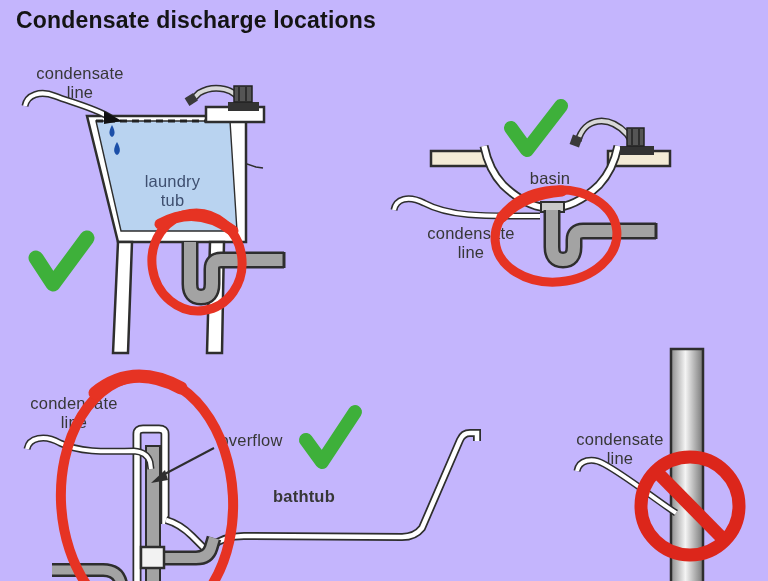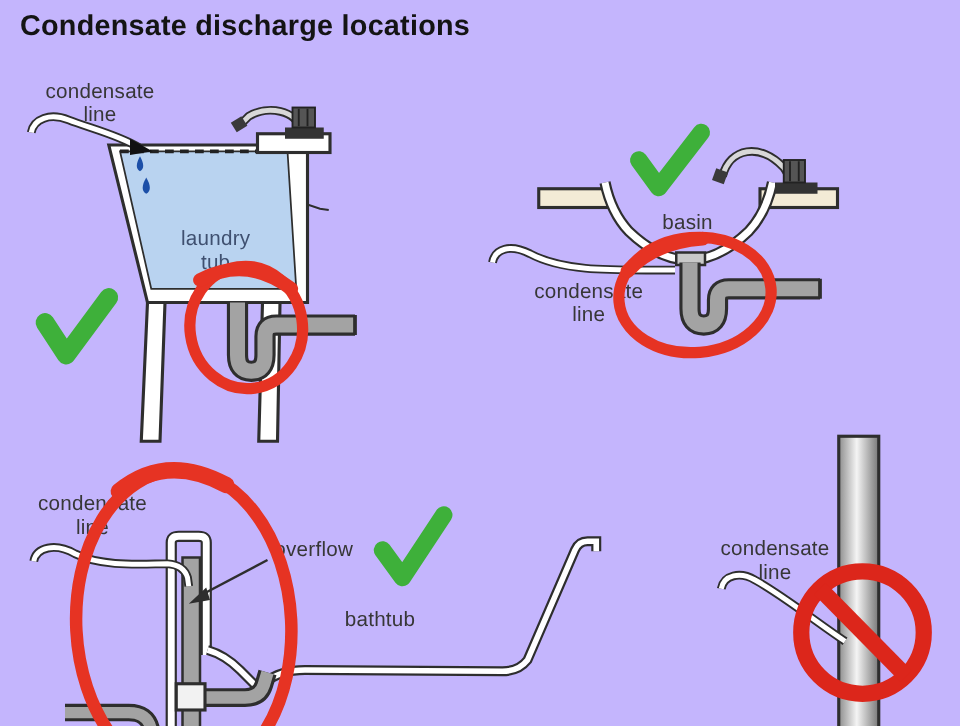--- a/index.html
+++ b/index.html
@@ -152,31 +152,31 @@
         <path d="M 577,471 C 579,460 592,457 604,464 C 626,476 652,497 676,513" fill="none" stroke="#2e2e2e" stroke-width="7"></path>
         <path d="M 577,471 C 579,460 592,457 604,464 C 626,476 652,497 676,513" fill="none" stroke="#ffffff" stroke-width="4"></path>
       </g>
     </g>
   </svg>
 
   <div class="title">Condensate discharge locations</div>
 
   <div class="lbl" style="left:28px;top:64px;width:104px;">condensate
 line</div>
-  <div class="lbl tubtext" style="left:130px;top:182px;width:85px;">laundry
+  <div class="lbl tubtext" style="left:130px;top:172px;width:85px;">laundry
 tub</div>
 
   <div class="lbl" style="left:520px;top:169px;width:60px;">basin</div>
   <div class="lbl" style="left:420px;top:224px;width:102px;">condensate
 line</div>
 
   <div class="lbl" style="left:22px;top:394px;width:104px;">condensate
 line</div>
   <div class="lbl" style="left:206px;top:431px;width:90px;">overflow</div>
-  <div class="lbl" style="left:260px;top:487px;width:88px;">bathtub</div>
+  <div class="lbl" style="left:260px;top:487px;width:88px;font-weight:bold;">bathtub</div>
 
   <div class="lbl" style="left:569px;top:430px;width:102px;">condensate
 line</div>
 
   <svg class="overlay" width="768" height="581" viewBox="0 0 768 581">
 
     <path d="M 36,258 L 53,284 L 87,238" fill="none" stroke="#3eb03a" stroke-width="15" stroke-linecap="round" stroke-linejoin="round"></path>
     <path d="M 511,128 L 527,150 L 561,106" fill="none" stroke="#3eb03a" stroke-width="14" stroke-linecap="round" stroke-linejoin="round"></path>
     <path d="M 306,440 L 322,462 L 355,412" fill="none" stroke="#3eb03a" stroke-width="14" stroke-linecap="round" stroke-linejoin="round"></path>
 

